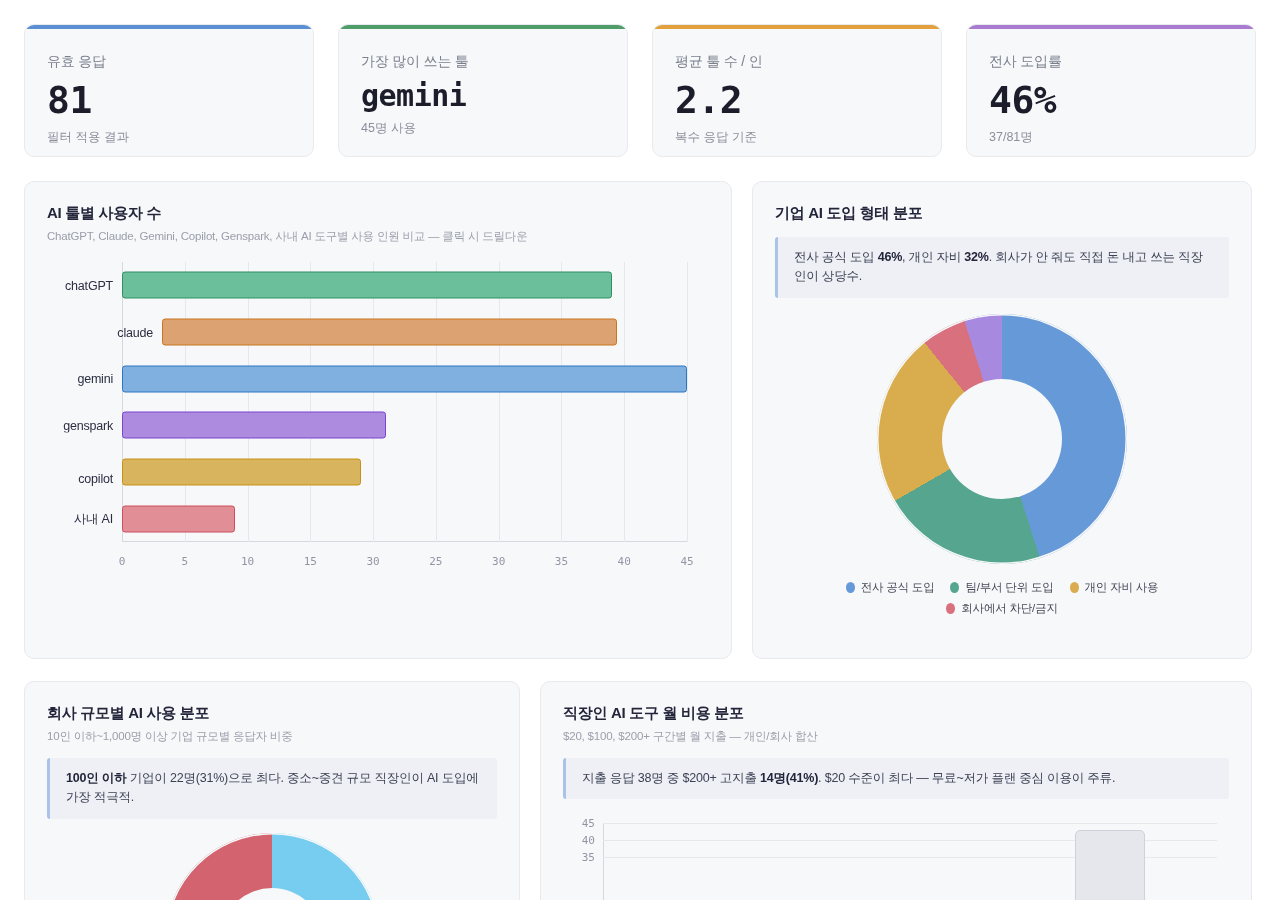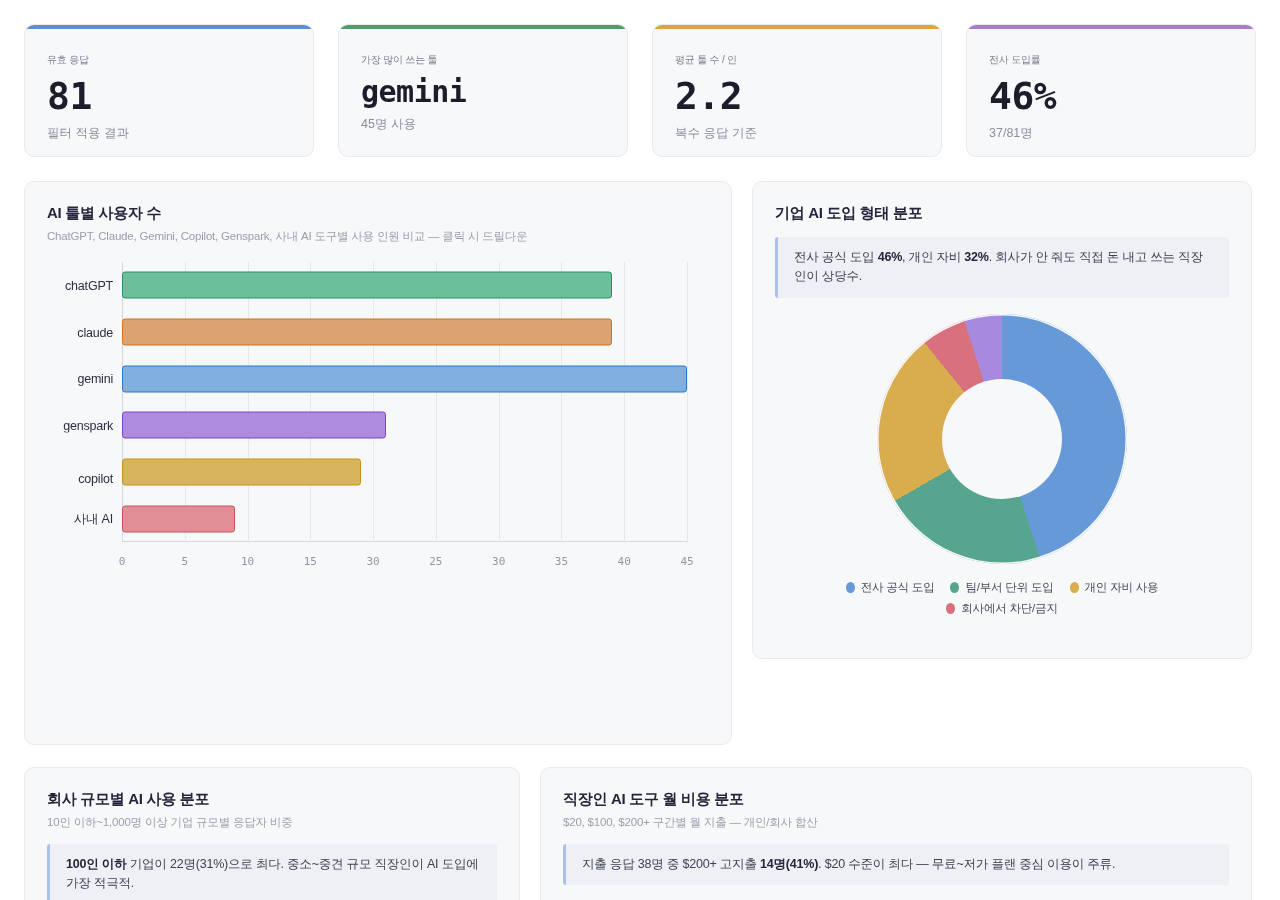--- a/index.html
+++ b/index.html
@@ -22,21 +22,21 @@
     border-radius: 10px;
     padding: 20px 22px 22px 22px;
     position: relative;
     height: 133px;
     overflow: hidden;
   }
   .kpi-accent {
     position: absolute; top: 0; left: 0; right: 0; height: 4px;
     border-radius: 10px 10px 0 0;
   }
-  .kpi-label { font-size: 10px; color: #7a7f8c; margin-top: 8px; letter-spacing: -0.2px; }
+  .kpi-label { font-size: 14px; color: #7a7f8c; margin-top: 8px; letter-spacing: -0.2px; }
   .kpi-value {
     font-family: "DejaVu Sans Mono", "Liberation Mono", monospace;
     font-weight: 700;
     font-size: 38px;
     line-height: 1.15;
     margin: 8px 0 6px 0;
     color: #1c1d2b;
     letter-spacing: -0.5px;
   }
   .kpi-value.small { font-size: 30px; }
@@ -156,21 +156,21 @@
     <div class="kpi-card">
       <div class="kpi-accent" style="background:#a87ad0"></div>
       <div class="kpi-label">전사 도입률</div>
       <div class="kpi-value">46%</div>
       <div class="kpi-sub">37/81명</div>
     </div>
   </div>
 
   <div class="grid-row">
 
-    <div class="card" style="width:708px;height:564px;">
+    <div class="card" style="width:708px;height:478px;">
       <div class="card-title">AI 툴별 사용자 수</div>
       <div class="card-sub">ChatGPT, Claude, Gemini, Copilot, Genspark, 사내 AI 도구별 사용 인원 비교 — 클릭 시 드릴다운</div>
 
       <div class="hbar-wrap">
         <div class="hbar-plot" id="hbar-plot">
           <div class="axis-left"></div>
           <div class="axis-bottom"></div>
         <div class="xtick" style="left: 0%; bottom: -26px;">0</div>
             <div class="gridline" style="left: 11.1111%;"></div>
             <div class="xtick" style="left: 11.1111%; bottom: -26px;">5</div>
@@ -187,21 +187,21 @@
             <div class="gridline" style="left: 77.7778%;"></div>
             <div class="xtick" style="left: 77.7778%; bottom: -26px;">35</div>
             <div class="gridline" style="left: 88.8889%;"></div>
             <div class="xtick" style="left: 88.8889%; bottom: -26px;">40</div>
             <div class="gridline" style="left: 100%;"></div>
             <div class="xtick" style="left: 100%; bottom: -26px;">45</div>
             <div class="hbar-row" style="top: 8.33333%; transform: translateY(-50%);">
               <div class="hbar-label">chatGPT</div>
               <div class="hbar" style="width: 86.6667%; background: rgb(108, 191, 155); border-color: rgb(47, 143, 99);"></div>
             </div>
-            <div class="hbar-row" style="top: 25%; transform: translateY(-50%);">
+            <div class="hbar-row" style="top: 25%; transform: translateY(-50%); margin-left: 40px;">
               <div class="hbar-label">claude</div>
               <div class="hbar" style="width: 86.6667%; background: rgb(221, 162, 114); border-color: rgb(200, 119, 31);"></div>
             </div>
             <div class="hbar-row" style="top: 41.6667%; transform: translateY(-50%);">
               <div class="hbar-label">gemini</div>
               <div class="hbar" style="width: 100%; background: rgb(127, 176, 224); border-color: rgb(44, 118, 196);"></div>
             </div>
             <div class="hbar-row" style="top: 58.3333%; transform: translateY(-50%);">
               <div class="hbar-label" style="margin-left: 12px; right: calc(100% + 9px); max-width: 64px; overflow: hidden; direction: rtl;">genspark</div>
               <div class="hbar" style="width: 46.6667%; background: rgb(173, 140, 224); border-color: rgb(123, 67, 207);"></div>

